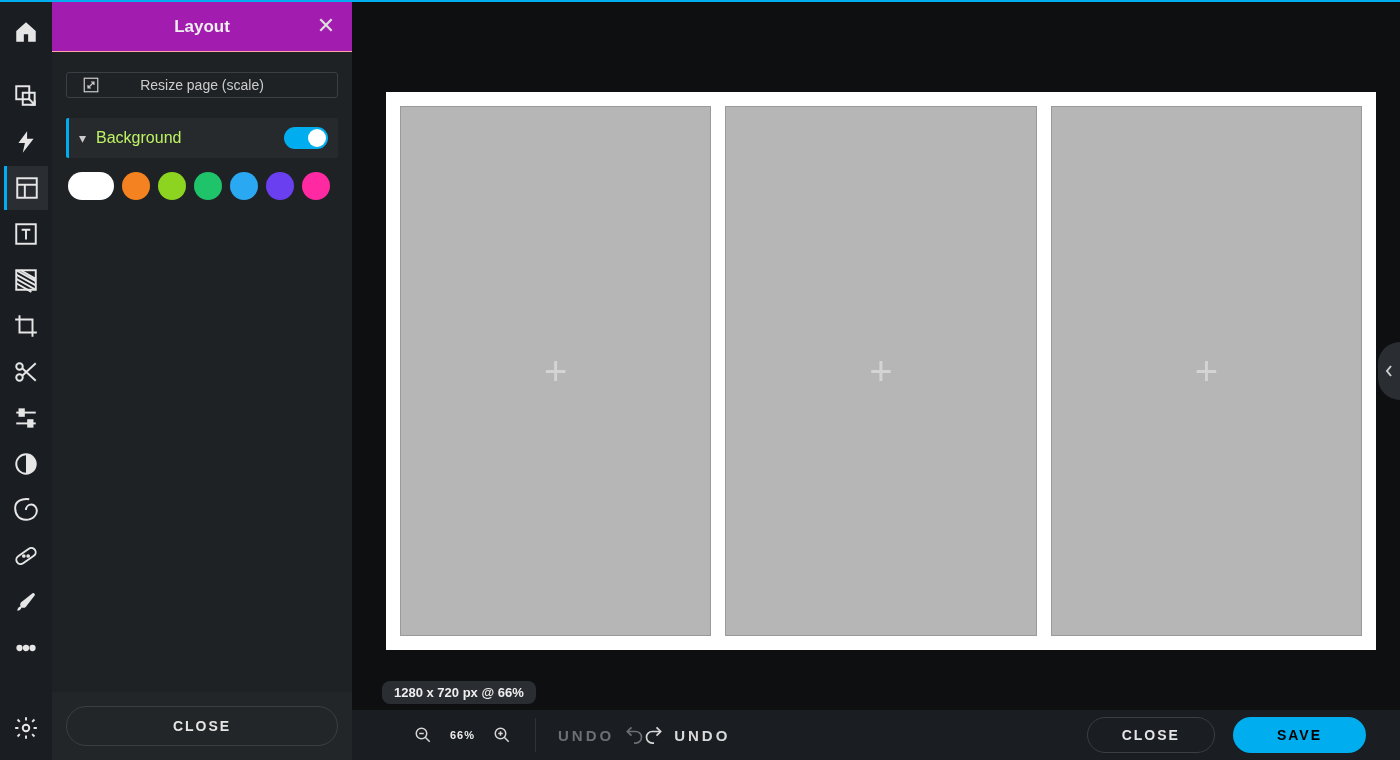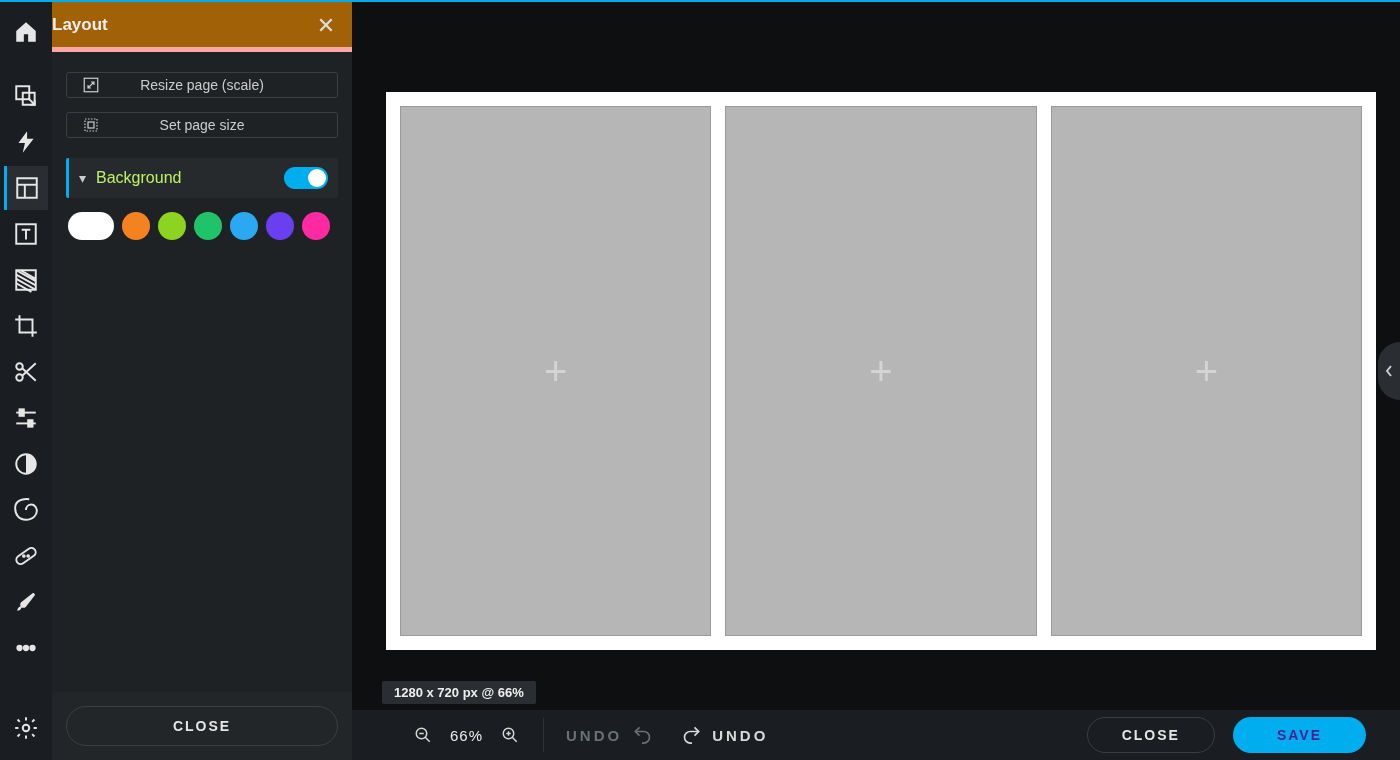--- a/index.html
+++ b/index.html
@@ -11,21 +11,21 @@
   
   .tool-strip { width: 52px; background: #1a1d21; display: flex; flex-direction: column; align-items: center; padding-top: 8px; }
   .tool-strip .tool { width: 44px; height: 44px; margin: 0 0 2px 0; display: flex; align-items: center; justify-content: center; cursor: pointer; color: #e6e6e6; }
   .tool-strip .tool svg { width: 26px; height: 26px; stroke: currentColor; fill: none; stroke-width: 1.8; }
   .tool-strip .tool.active { background: #2a2e33; border-left: 3px solid #00aeef; margin-left:-1px;}
   .tool-strip .spacer { flex: 1; }
   .tool-strip .bottom-tool { margin-bottom: 10px; }
 
   
   .side-panel { width: 300px; background: #232629; display: flex; flex-direction: column; }
-  .side-panel-header { height: 50px; display: flex; align-items: center; justify-content: flex-start; position: relative; background: #a16207; border-bottom: 5px solid #fca5a5; }
+  .side-panel-header { height: 50px; display: flex; align-items: center; justify-content: center; position: relative; background: #a21caf; border-bottom: 1px solid #fca5a5; }
   .side-panel-header .title { font-weight: 700; font-size: 17px; color: #eee; }
   .side-panel-header .close-x { position: absolute; right: 14px; top: 12px; width: 24px; height: 24px; cursor: pointer; display:flex; align-items:center; justify-content:center; color:#ddd; font-size:22px;}
   .side-panel-body { background:#1f2225; flex:1; padding: 20px 14px 0 14px; display:flex; flex-direction:column; }
 
   .outline-btn { height: 26px; border:1px solid #3a3f44; border-radius:3px; background:transparent; color:#ccc; font-size:14px; display:flex; align-items:center; justify-content:center; gap:14px; cursor:pointer; margin-bottom:14px; position:relative;}
   .outline-btn .btn-icon { position:absolute; left:14px; top:50%; transform:translateY(-50%); width:20px; height:20px; display:flex; align-items:center; justify-content:center;}
   .outline-btn .btn-icon svg{ width:18px;height:18px;stroke:#ccc; fill:none; stroke-width:1.6;}
   .outline-btn span.label{ }
 
   .section-row { display:flex; align-items:center; height:40px; border-left:3px solid #00aeef; padding:0 10px 0 10px; background:#272a2d; border-radius:2px; margin-top:6px; margin-bottom:14px;}
@@ -44,38 +44,38 @@
 
   
   .stage { flex:1; background:#0e0f10; position:relative; display:flex; flex-direction:column; }
   .canvas-wrap { flex:1; display:flex; align-items:center; justify-content:center; position:relative; padding:30px 20px 0 30px;}
   .canvas { width: 990px; height: 558px; background:#fff; display:flex; gap:14px; padding:14px; }
   .cell { flex:1; background:#b6b6b6; border:1px solid #9a9a9a; display:flex; align-items:center; justify-content:center; cursor:pointer;}
   .cell .plus { font-size:40px; color:#d4d4d4; font-weight:300; line-height:1; }
 
   .right-peek { position:absolute; right:0; top:340px; width:22px; height:58px; background:#2a2e33; border-top-left-radius:28px; border-bottom-left-radius:28px; display:flex; align-items:center; justify-content:center; color:#ccc; cursor:pointer;}
 
-  .dims-label { position:absolute; left:30px; bottom:6px; background:#2a2e33; color:#eee; font-size:13px; font-weight:600; padding:4px 12px; border-radius:2px;}
+  .dims-label { position:absolute; left:30px; bottom:6px; background:#2a2e33; color:#eee; font-size:13px; font-weight:600; padding:4px 12px; border-radius:8px;}
 
   
   .bottom-bar { height:50px; background:#1a1d21; display:flex; align-items:center; } 
   .bottom-controls { flex:1; display:flex; align-items:center; justify-content:flex-start; gap:0; padding:0 20px;}
   .divider { width:1px; height:34px; background:#2f3338; margin:0 22px;}
   .zoom-group { display:flex; align-items:center; gap:16px; color:#eee; margin-left:40px;}
   .zoom-group .zbtn { width:22px;height:22px; display:flex;align-items:center;justify-content:center; cursor:pointer; color:#d6d6d6;}
   .zoom-group .zbtn svg{width:18px;height:18px; stroke:currentColor; fill:none; stroke-width:2;}
-  .zoom-val{ font-weight:400; font-size:15px; letter-spacing:1px;}
-  .history-group{ display:flex; align-items:center; gap:30px;}
+  .zoom-val{ font-weight:700; font-size:11px; letter-spacing:1px;}
+  .history-group{ display:flex; align-items:center; }
   .hist-btn{ display:flex; align-items:center; gap:10px; color:#6b7075; font-weight:700; letter-spacing:3px; font-size:15px; cursor:pointer;}
   .hist-btn .hicon svg{width:20px;height:20px; stroke:currentColor; fill:none; stroke-width:2;}
   .hist-btn.redo{ color:#d9d9d9;}
   .action-group{ margin-left:auto; display:flex; gap:18px; align-items:center; padding-right:14px;}
   .pill-btn{ height:36px; padding:0 34px; border-radius:18px; font-weight:700; letter-spacing:2px; font-size:14px; cursor:pointer; display:flex; align-items:center; justify-content:center;}
   .pill-outline{ border:1px solid #3a3f44; background:transparent; color:#e5e5e5;}
-  .pill-primary{ border:none; background:#00aeef; color:#4c1d95; padding:0 44px;}
+  .pill-primary{ border:none; background:#00aeef; color:#000000; padding:0 44px;}
 
 </style>
 </head>
 <body>
 
 <div class="app">
   <div class="main-row">
 
     <div class="tool-strip">
       <div class="tool">
@@ -182,29 +182,20 @@
       <div class="side-panel-body">
         <div class="outline-btn">
           <span class="btn-icon">
             <svg viewBox="0 0 24 24">
                 <rect x="3" y="3" width="18" height="18"></rect>
                 <path d="M8 16 L16 8 M8 12v4h4 M16 12V8h-4"></path>
               </svg>
           </span>
           <span class="label">Resize page (scale)</span>
         </div>
-        <div class="outline-btn">
-          <span class="btn-icon">
-            <svg viewBox="0 0 24 24">
-                <rect x="4" y="4" width="16" height="16" stroke-dasharray="2 2"></rect>
-                <rect x="8" y="8" width="8" height="8"></rect>
-              </svg>
-          </span>
-          <span class="label">Set page size</span>
-        </div>
 
         <div class="section-row">
           <span class="chev">▾</span>
           <span class="sec-label">Background</span>
           <div class="toggle">
               <div class="knob"></div>
             </div>
         </div>
 
         <div class="swatches">

